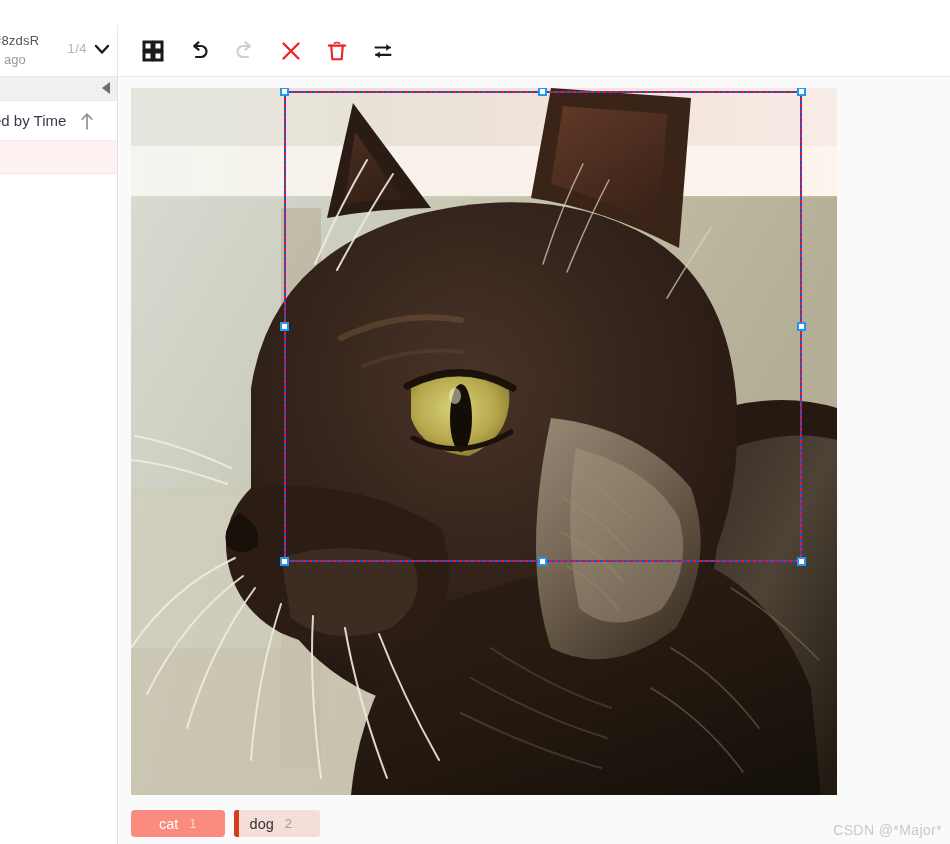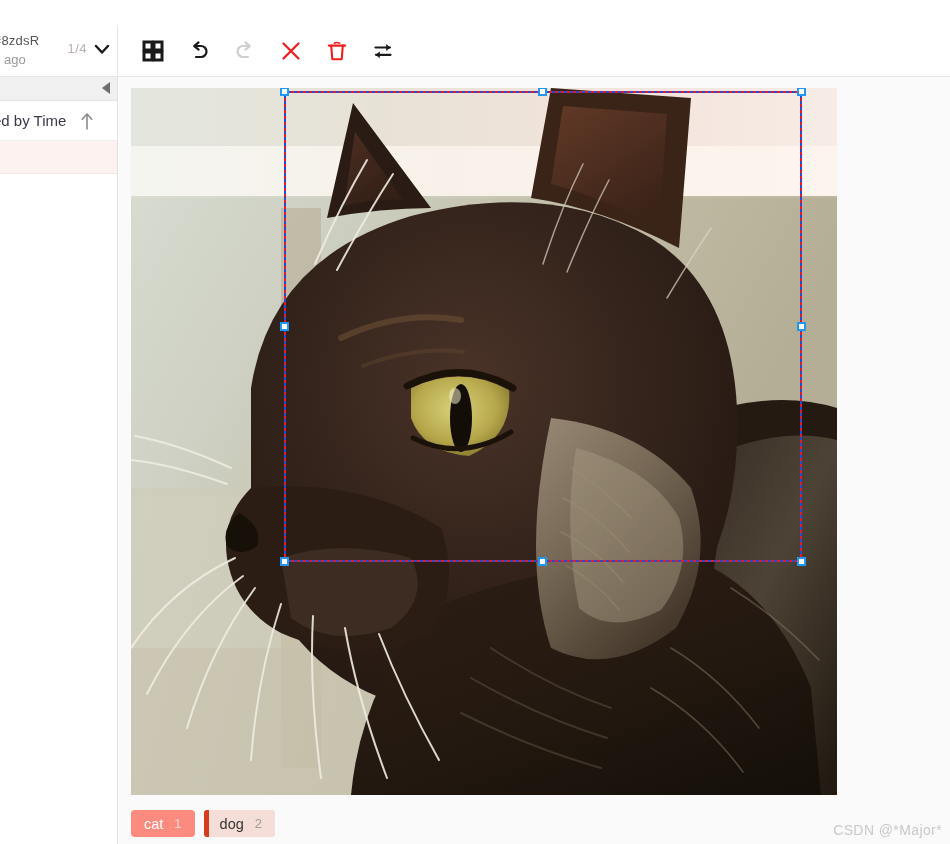--- a/index.html
+++ b/index.html
@@ -161,21 +161,21 @@
   .h-bc { left: 50%;   bottom: -5px; margin-left: -5px; }
   .h-br { right: -5px; bottom: -5px; }
 
   
   .chips {
     position: absolute; left: 12px; top: 733px;
     display: flex; align-items: center; gap: 9px;
   }
   .chip {
     display: flex; align-items: center;
-    height: 27px; padding: 0 13px;
+    height: 27px; padding: 0 28px;
     border-radius: 4px;
     font-size: 14.5px;
     cursor: pointer;
     position: relative;
     white-space: nowrap;
   }
   .chip .cnt { margin-left: 11px; font-size: 13px; }
 
   .chip.selected { background: #fa8b7e; color: #ffffff; }
   .chip.selected .cnt { color: #ffd6d0; }

